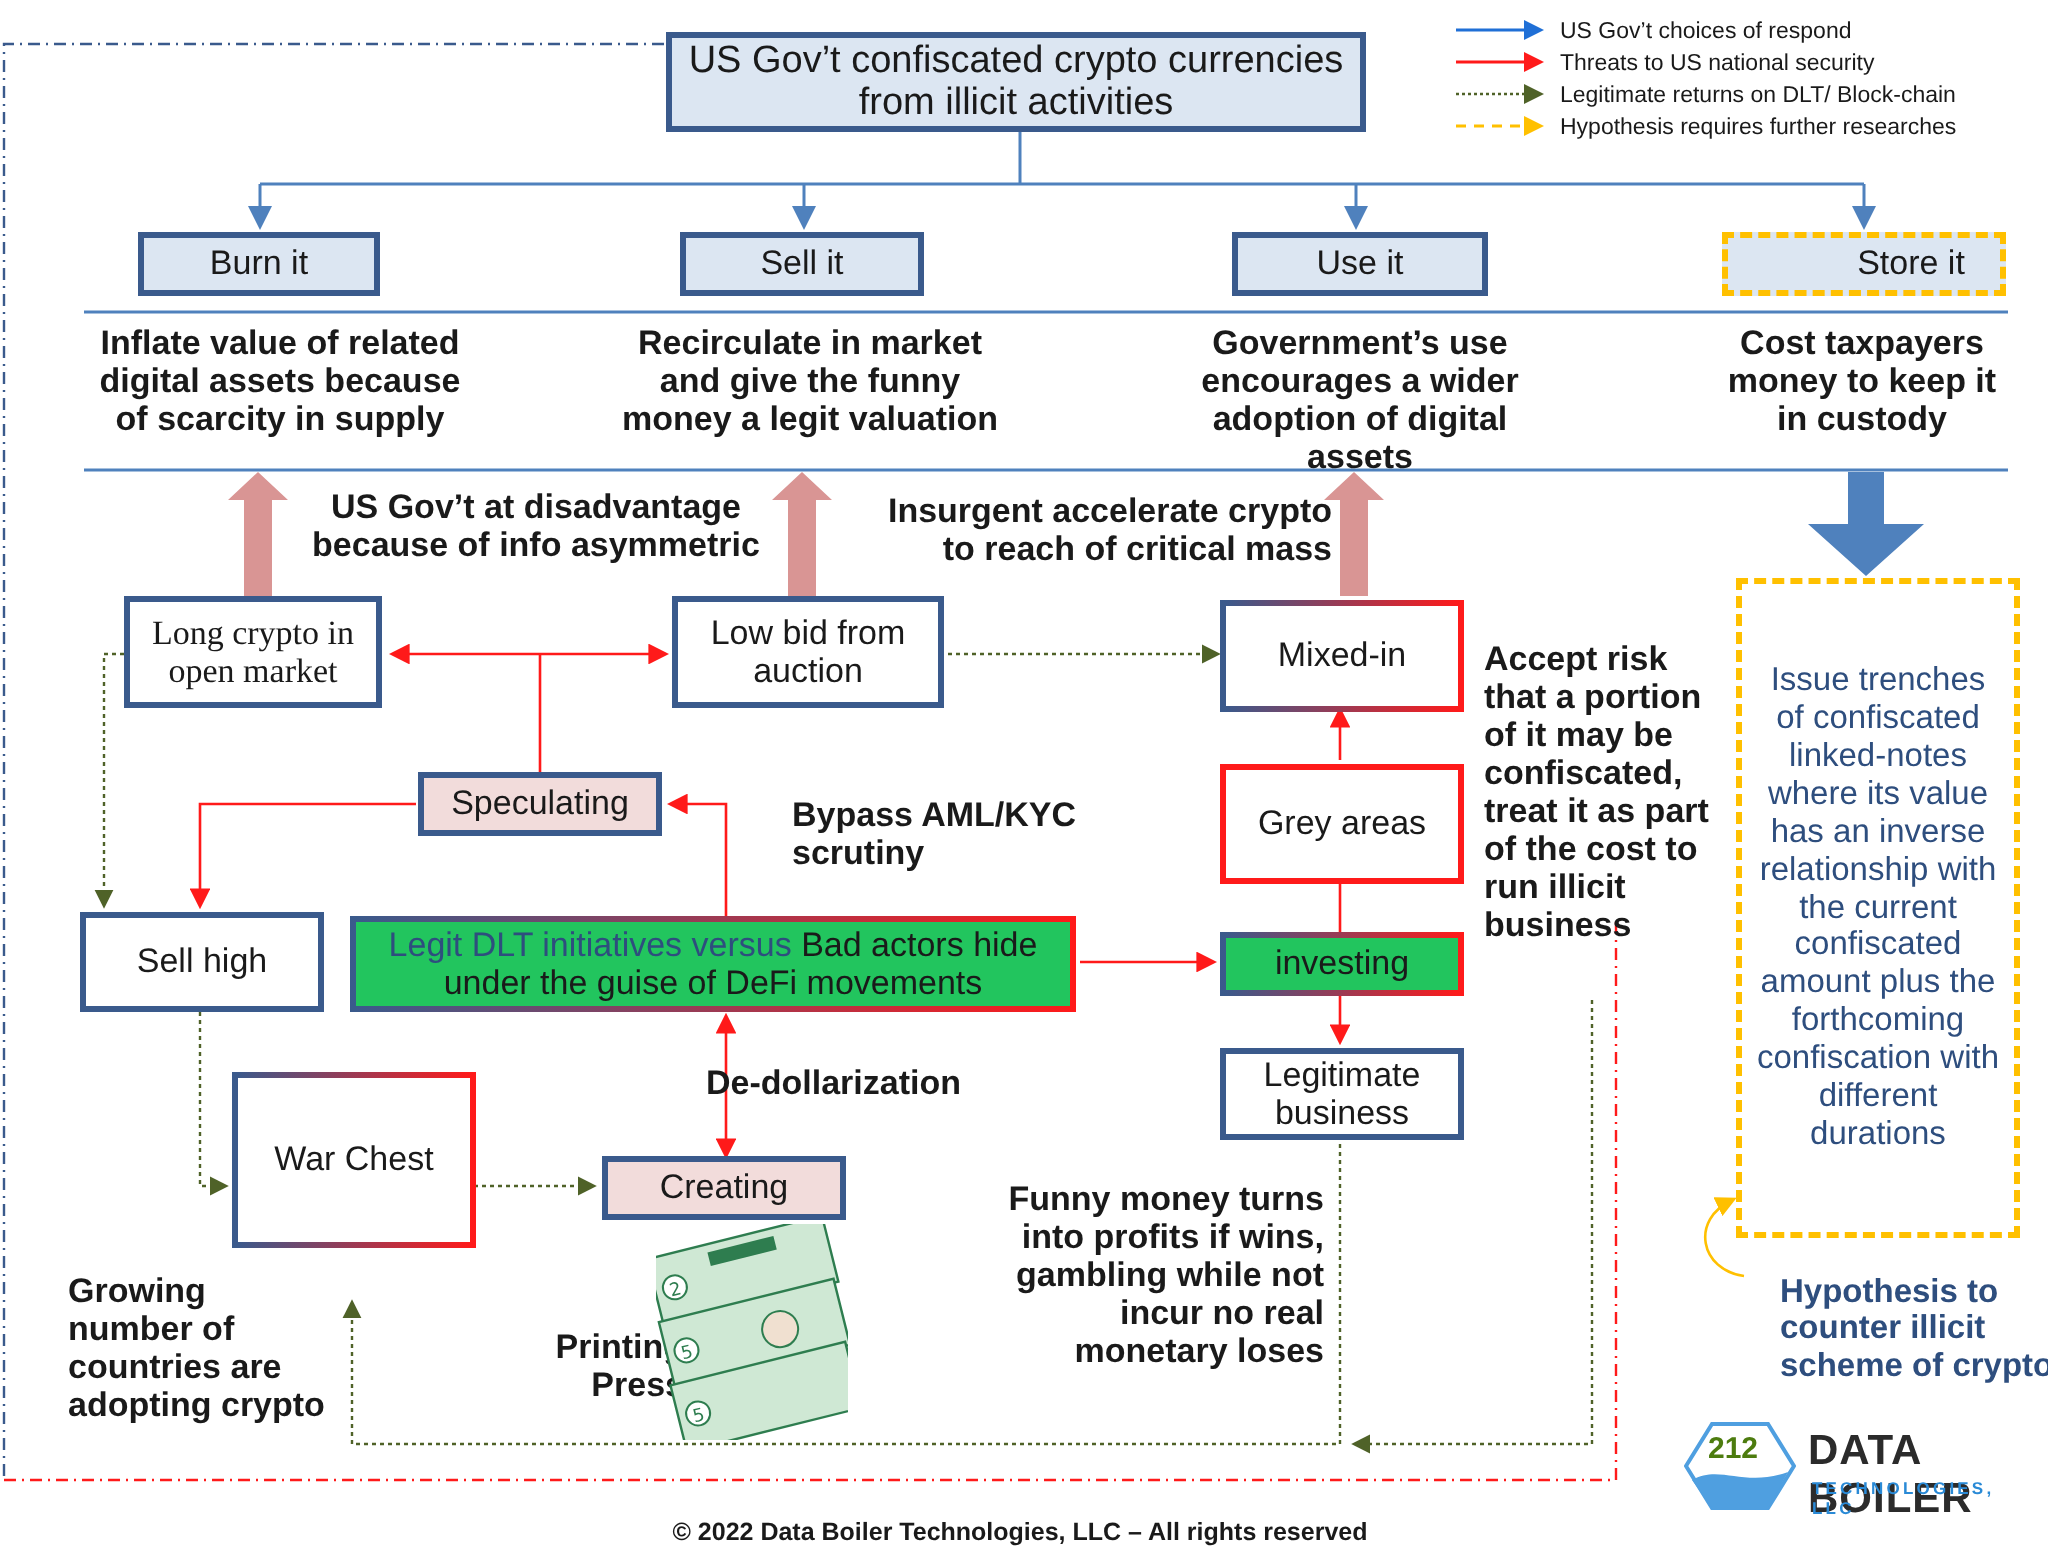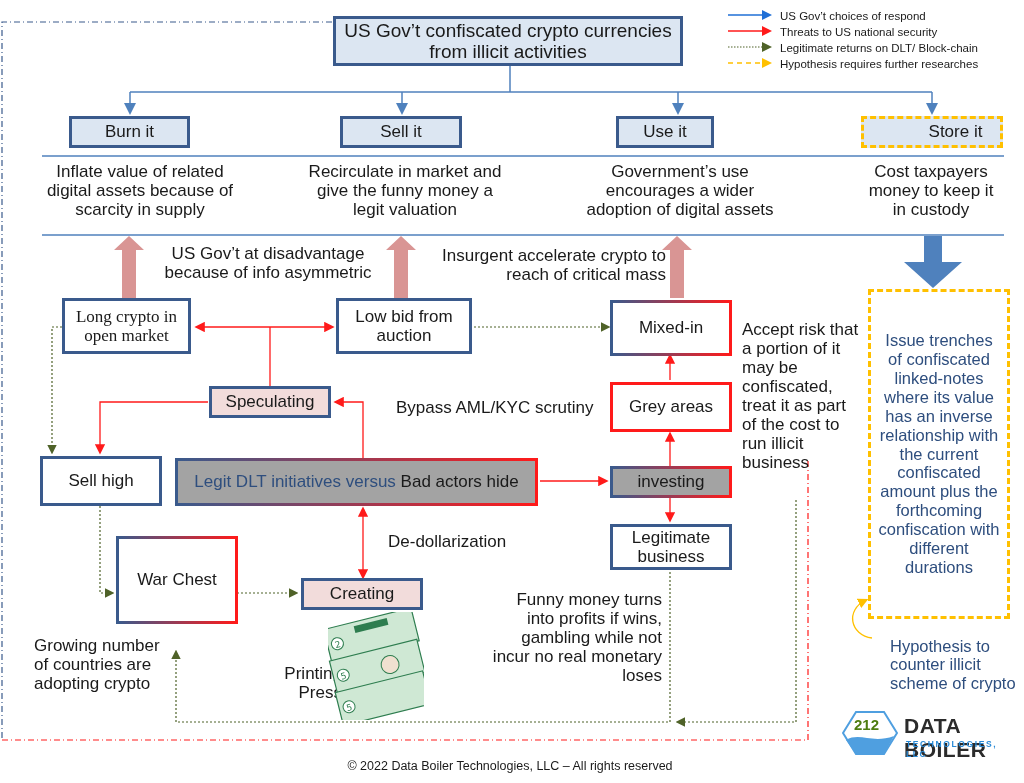--- a/index.html
+++ b/index.html
@@ -5,23 +5,23 @@
   * { box-sizing: border-box; margin: 0; padding: 0; }
   html, body { width: 1024px; height: 783px; background: #ffffff; overflow: hidden; }
   body { position: relative; font-family: "Liberation Sans", "DejaVu Sans", sans-serif; color: #1a1a1a; }
   .abs { position: absolute; }
   .box { position: absolute; display: flex; align-items: center; justify-content: center; text-align: center; line-height: 1.12; }
   .box-blue-fill { background: #dce6f2; border: 3px solid #3a5a8c; }
   .box-white-blue { background: #ffffff; border: 3px solid #3a5a8c; }
   .box-pink-blue { background: #f2dcdb; border: 3px solid #3a5a8c; }
   .box-white-red { background: #ffffff; border: 3px solid #ff1a1a; }
   .box-grad { background: #ffffff; border: 3px solid; border-image: linear-gradient(90deg,#3a5a8c,#ff1a1a) 1; }
-  .box-pink-grad { background: #a3a3a3; border: 3px solid; border-image: linear-gradient(90deg,#3a5a8c,#ff1a1a) 1; }
+  .box-pink-grad { background: #22c55e; border: 3px solid; border-image: linear-gradient(90deg,#3a5a8c,#ff1a1a) 1; }
   .box-yellow { background: #dce6f2; border: 3px dashed #ffc000; }
-  .txt { position: absolute; line-height: 1.12; }
+  .txt { position: absolute; line-height: 1.12; font-weight: bold; }
   .c { text-align: center; }
   .r { text-align: right; }
   .f18 { font-size: 18px; }
   .f17 { font-size: 17px; }
   .f16 { font-size: 16px; }
   .blue-text { color: #2e4e7e; }
   .legend-row { position: absolute; left: 728px; display: flex; font-size: 11.5px; height: 14px; }
   .legend-row svg { margin-right: 8px; }
   svg.overlay { position: absolute; left: 0; top: 0; }
 </style>
@@ -134,62 +134,63 @@
 <div class="box box-blue-fill f18" style="left:333px; top:16px; width:350px; height:50px; font-size:19px;">
   <span>US Gov’t confiscated crypto currencies from illicit activities</span>
 </div>
 
 <div class="box box-blue-fill f17" style="left:69px; top:116px; width:121px; height:32px;">
     <span>Burn it</span>
   </div>
 <div class="box box-blue-fill f17" style="left:340px; top:116px; width:122px; height:32px;">
     <span>Sell it</span>
   </div>
-<div class="box box-blue-fill f17" style="left:616px; top:116px; width:98px; height:32px;">
+<div class="box box-blue-fill f17" style="left:616px; top:116px; width:128px; height:32px;">
     <span>Use it</span>
   </div>
 <div class="box box-yellow f17" style="left:861px; top:116px; width:142px; height:32px;padding-left:47px;">
     <span>Store it</span>
   </div>
 
 <div class="txt c f17" style="left:40px; top:162px; width:200px;">Inflate value of related digital assets because of scarcity in supply</div>
 <div class="txt c f17" style="left:305px; top:162px; width:200px;">Recirculate in market and give the funny money a legit valuation</div>
 <div class="txt c f17" style="left:582px; top:162px; width:196px;">Government’s use encourages a wider adoption of digital assets</div>
 <div class="txt c f17" style="left:862px; top:162px; width:138px;">Cost taxpayers money to keep it in custody</div>
 
 <div class="txt c f17" style="left:150px; top:244px; width:236px;">US Gov’t at disadvantage because of info asymmetric</div>
 <div class="txt r f17" style="left:432px; top:246px; width:234px;">Insurgent accelerate crypto to reach of critical mass</div>
 <div class="txt f17" style="left:396px; top:398px; width:210px;">Bypass AML/KYC scrutiny</div>
 <div class="txt f17" style="left:742px; top:320px; width:120px;">Accept risk that a portion of it may be confiscated, treat it as part of the cost to run illicit business</div>
-<div class="txt f17" style="left:388px; top:532px; width:140px;">De-dollarization</div>
+<div class="txt f17" style="left:353px; top:532px; width:140px;">De-dollarization</div>
 <div class="txt r f17" style="left:486px; top:590px; width:176px;">Funny money turns into profits if wins, gambling while not incur no real monetary loses</div>
 <div class="txt f17" style="left:34px; top:636px; width:132px;">Growing number of countries are adopting crypto</div>
 <div class="txt r f17" style="left:262px; top:664px; width:80px;">Printing Press</div>
 
 <div class="box box-white-blue f17" style="left:62px; top:298px; width:129px; height:56px;">
     <span style="width:110px;font-family:Liberation Serif, serif;">Long crypto in open market</span>
   </div>
 <div class="box box-white-blue f17" style="left:336px; top:298px; width:136px; height:56px;">
     <span style="width:110px;">Low bid from auction</span>
   </div>
 <div class="box box-grad f17" style="left:610px; top:300px; width:122px; height:56px;">
     <span>Mixed-in</span>
   </div>
 <div class="box box-pink-blue f17" style="left:209px; top:386px; width:122px; height:32px;">
     <span>Speculating</span>
   </div>
-<div class="box box-white-red f17" style="left:610px; top:382px; width:122px; height:50px;">
+<div class="box box-white-red f17" style="left:610px; top:382px; width:122px; height:60px;">
     <span>Grey areas</span>
   </div>
 <div class="box box-white-blue f17" style="left:40px; top:456px; width:122px; height:50px;">
     <span>Sell high</span>
   </div>
 <div class="box box-pink-grad f17" style="left:175px; top:458px; width:363px; height:48px;">
   <span>
     <span class="blue-text">Legit DLT initiatives versus</span><span> Bad actors hide</span><br>
+    <span>under the guise of DeFi movements</span>
   </span>
 </div>
 <div class="box box-pink-grad f17" style="left:610px; top:466px; width:122px; height:32px;">
     <span>investing</span>
   </div>
 <div class="box box-white-blue f17" style="left:610px; top:524px; width:122px; height:46px;">
     <span style="width:100px;">Legitimate business</span>
   </div>
 <div class="box box-grad f17" style="left:116px; top:536px; width:122px; height:88px;text-align:center;">
     <span>War Chest</span>

